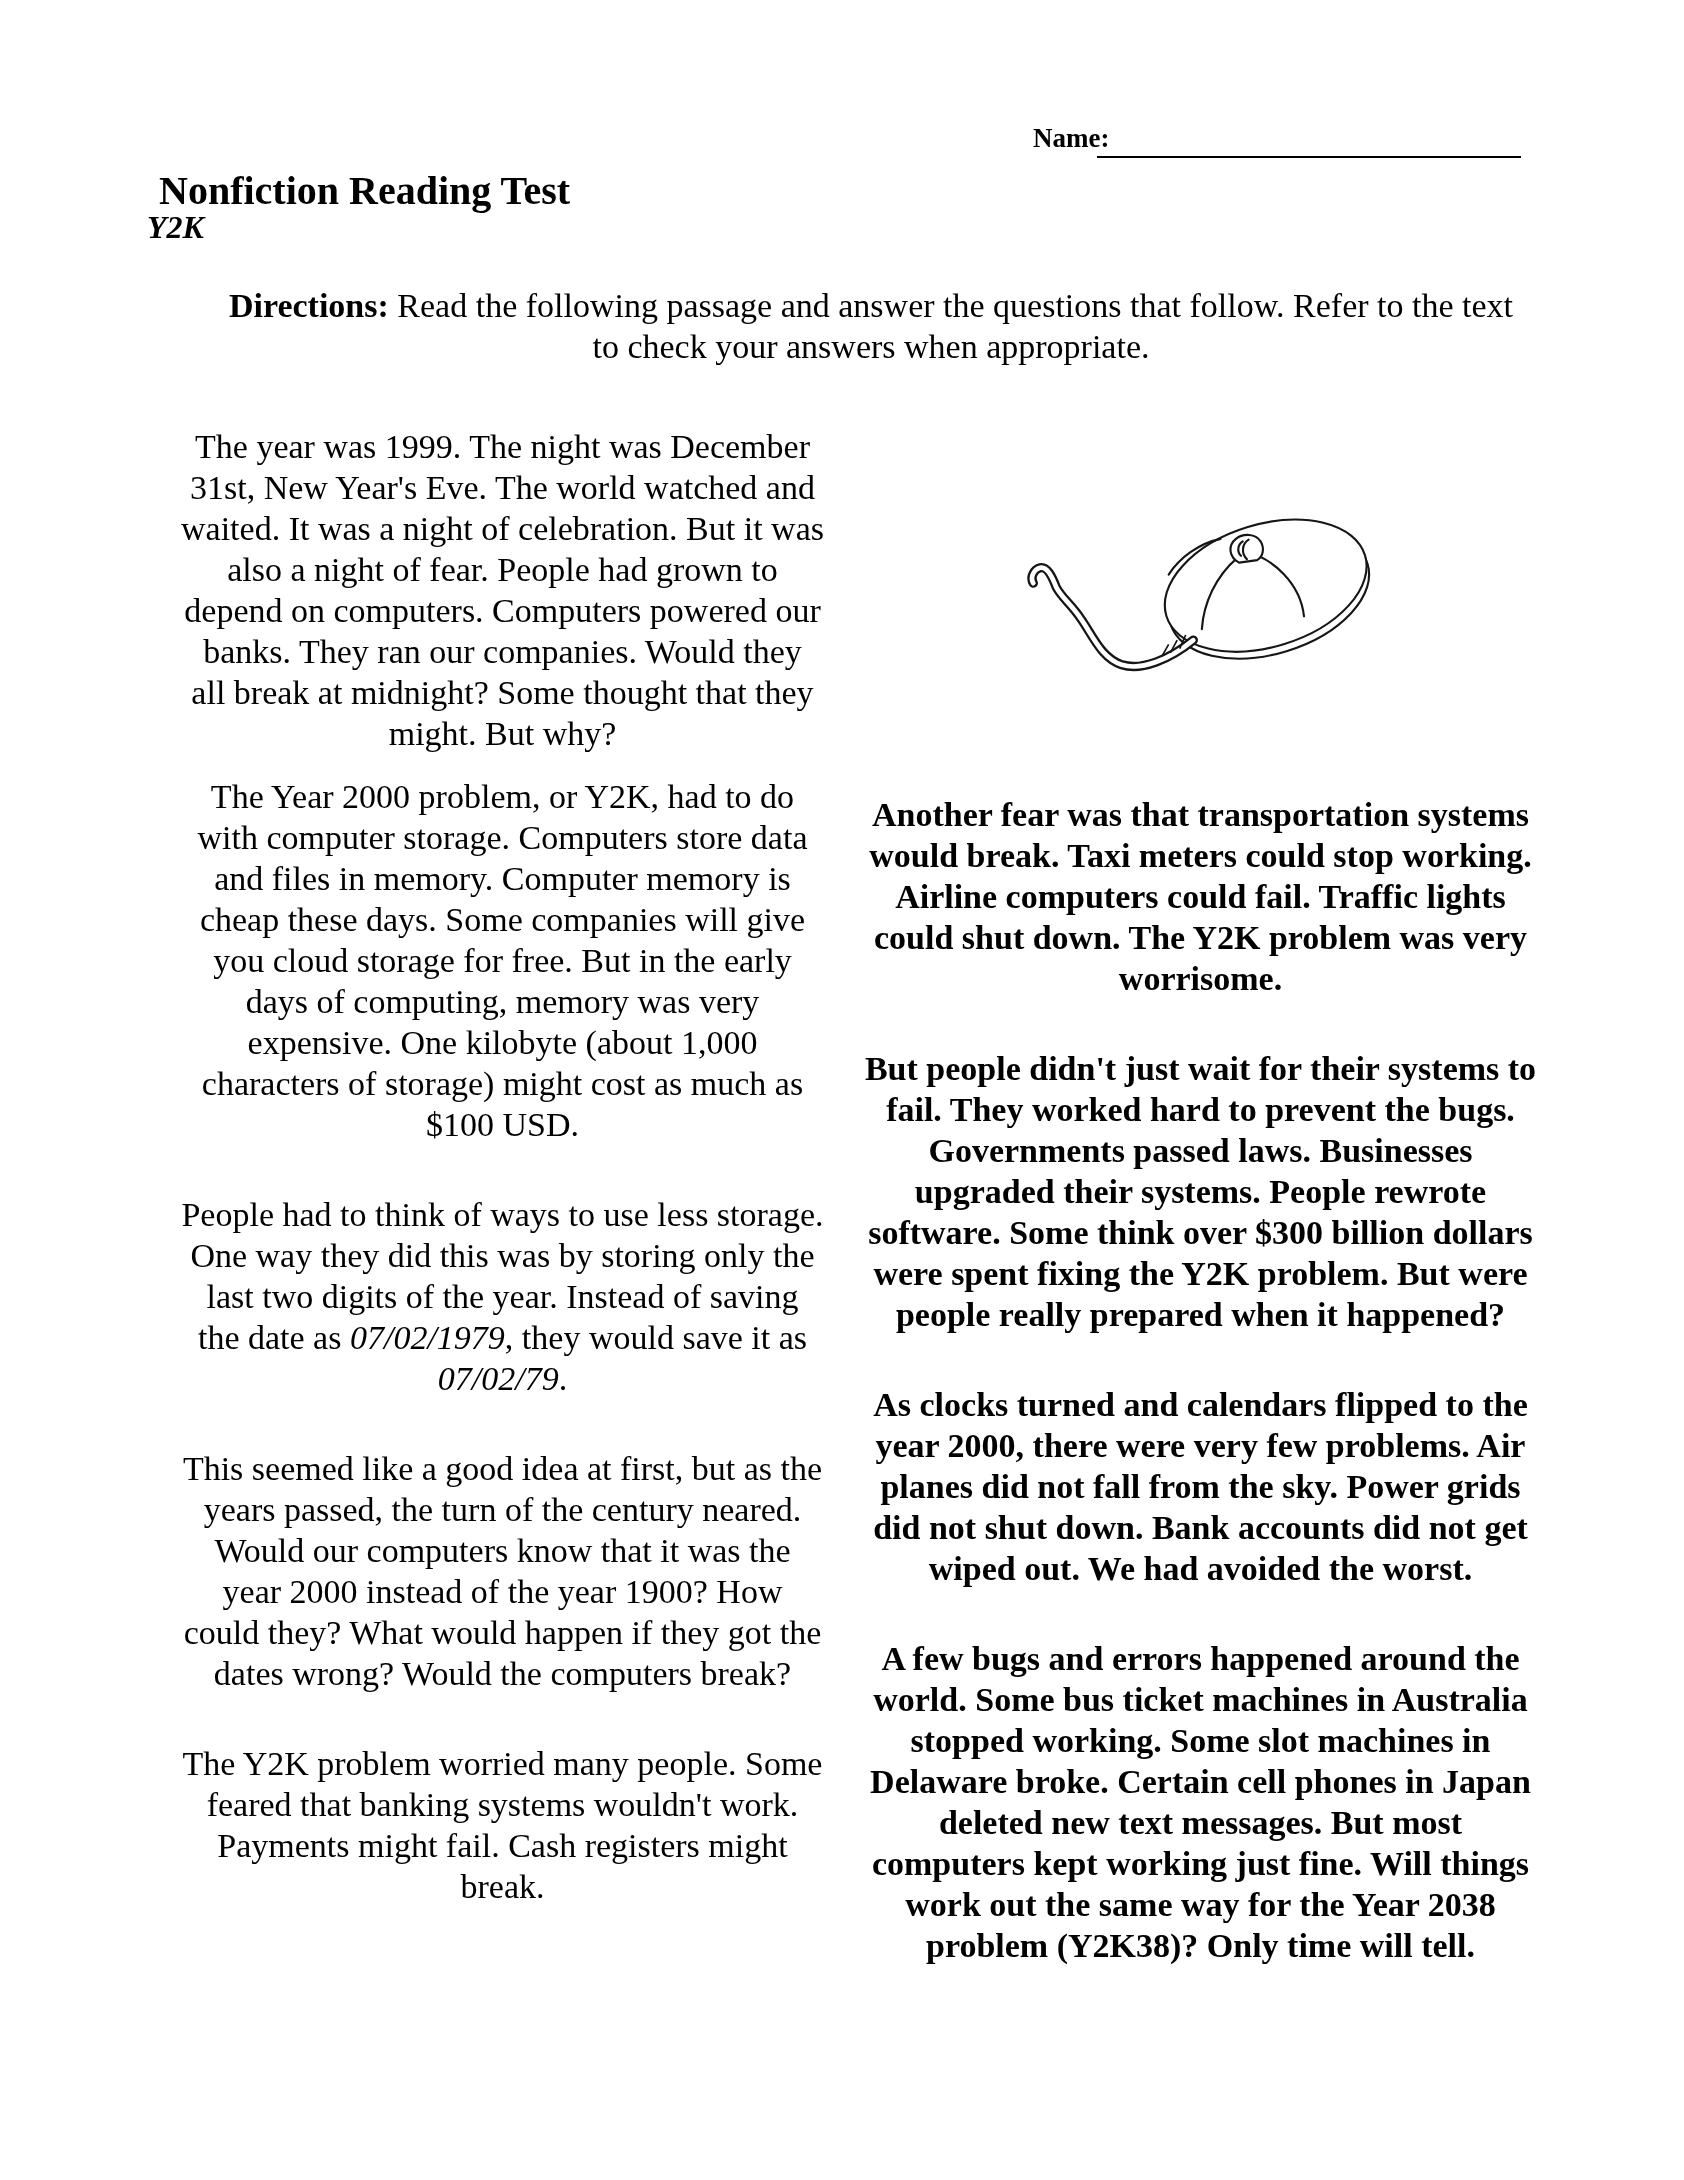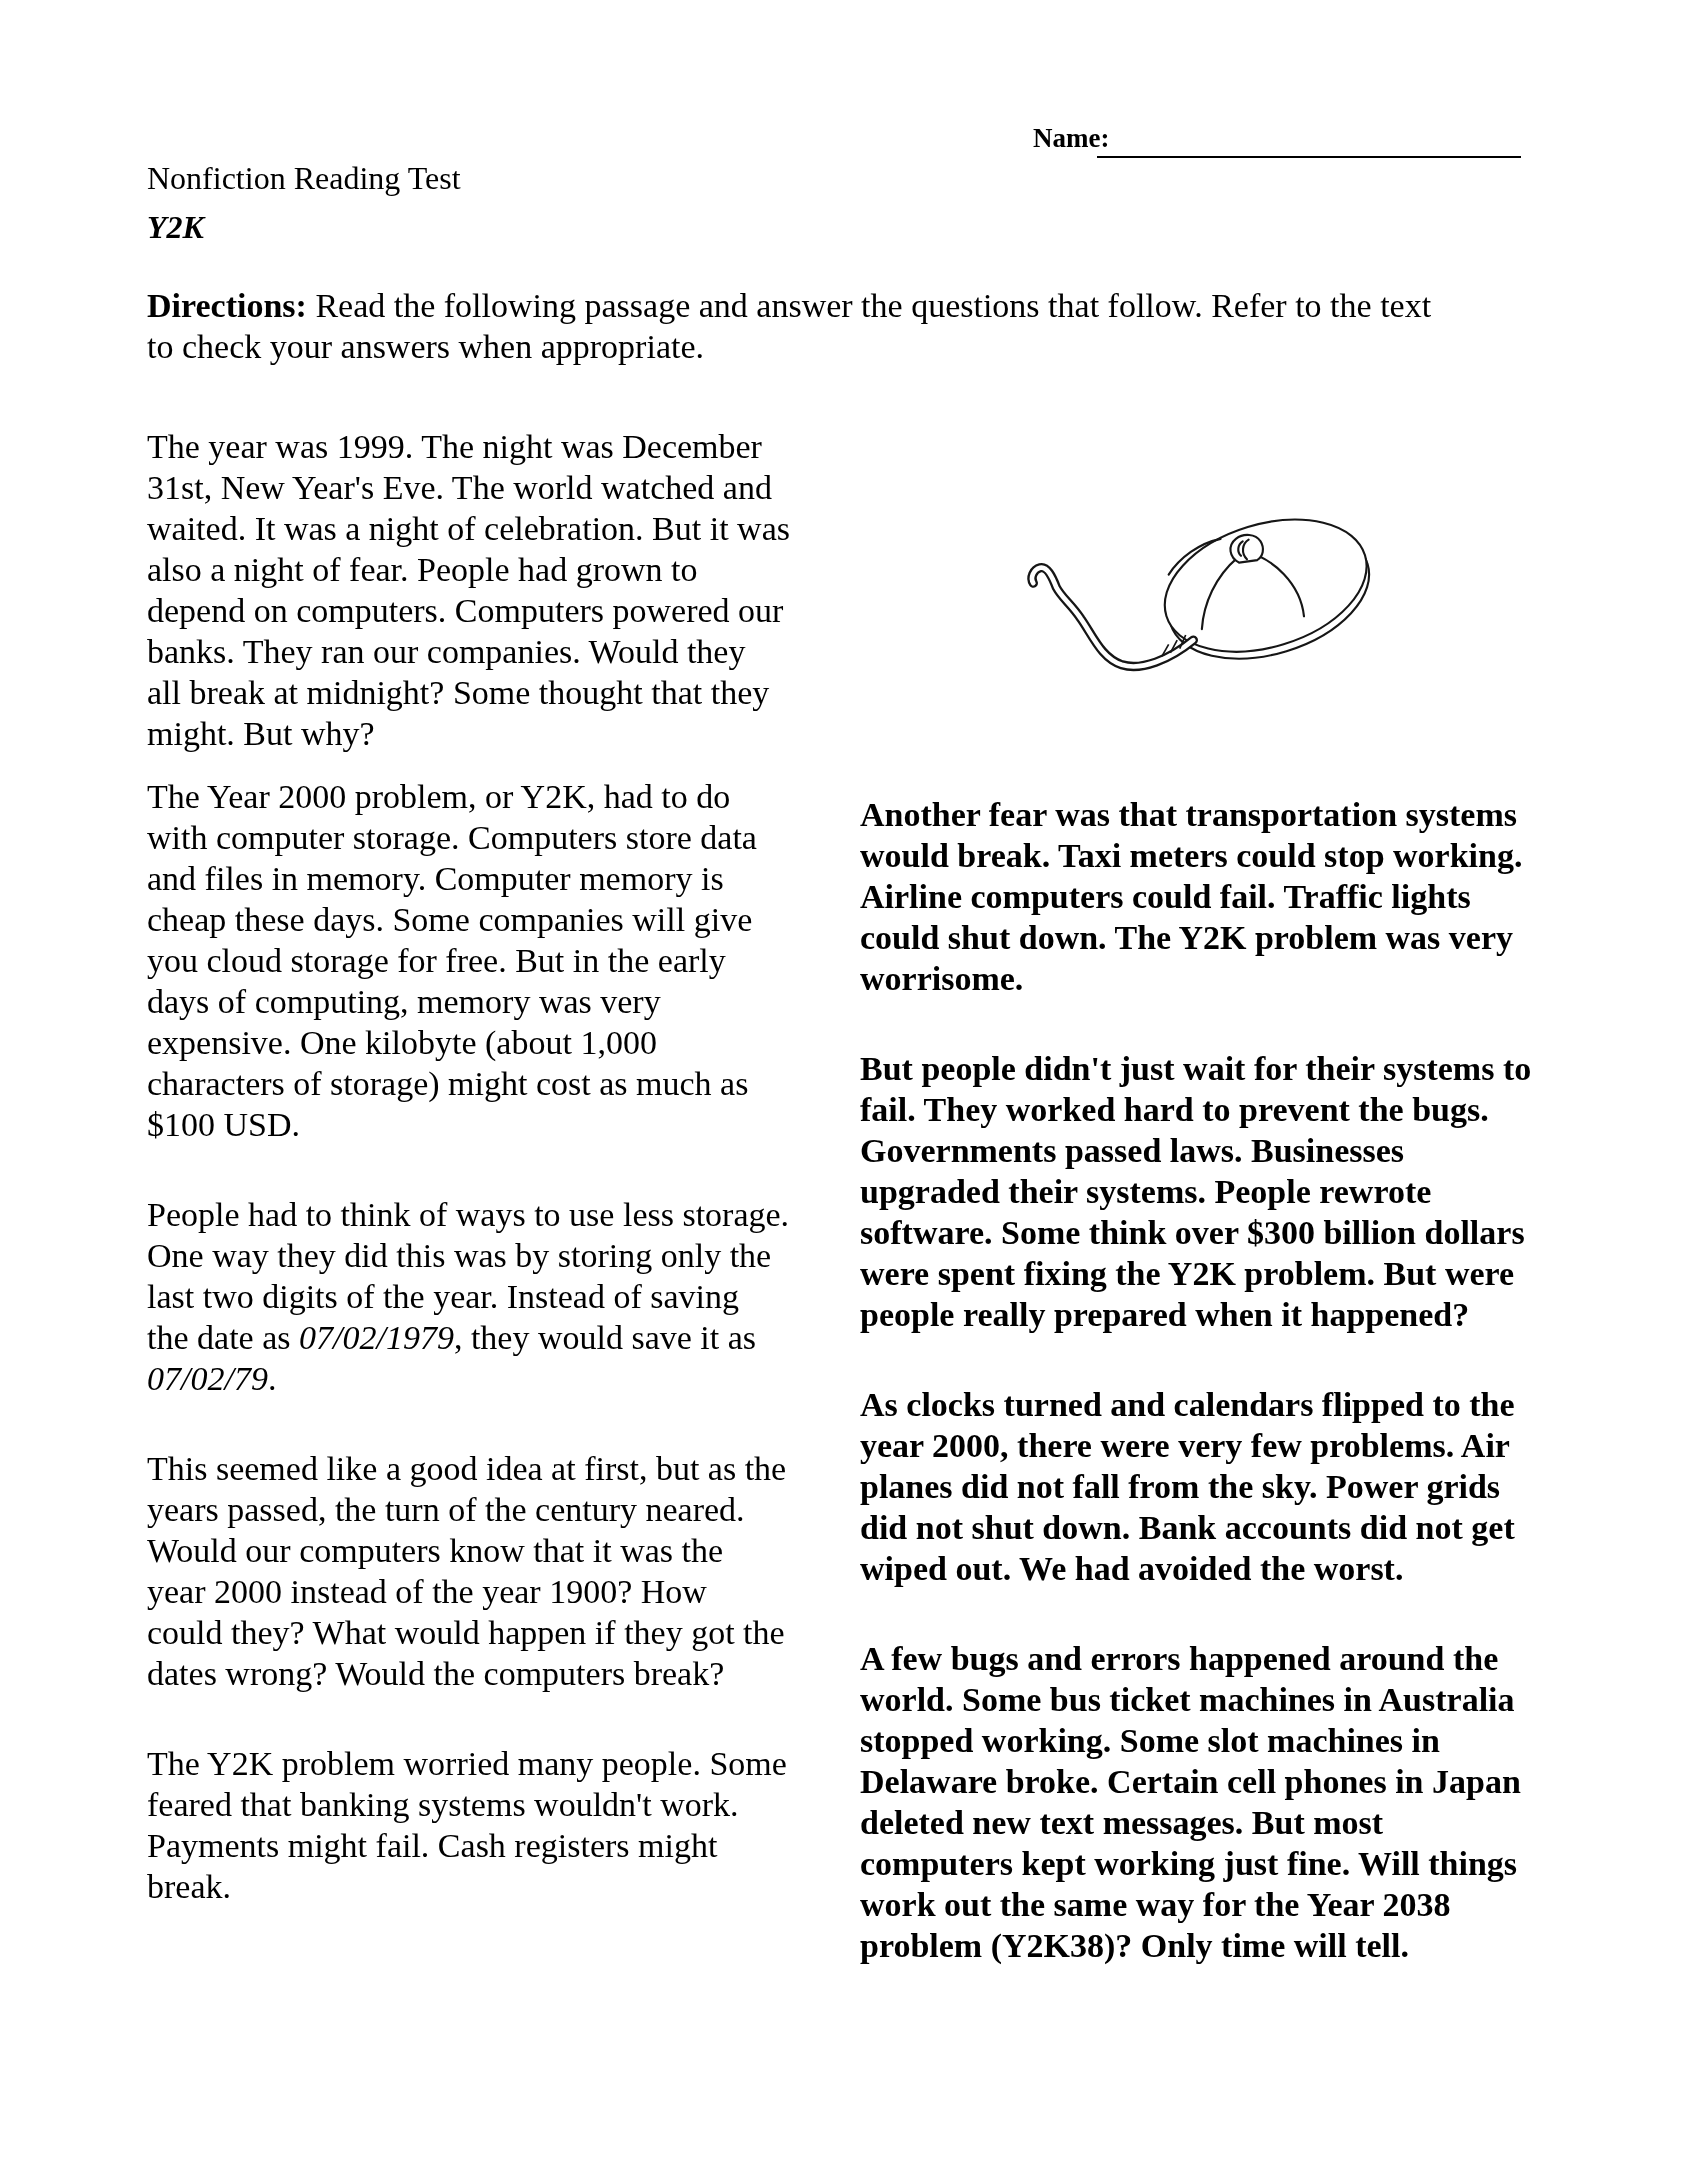--- a/index.html
+++ b/index.html
@@ -25,42 +25,43 @@
     font-weight: bold;
   }
   #name-line {
     position: absolute;
     left: 1097px; top: 120px;
     width: 424px; height: 36px;
     border-bottom: 2.6px solid #000;
   }
   #page-title {
     left: 147px; top: 154px;
-    margin: 0;
-    font-size: 32px; line-height: 49px;
-    font-weight: normal;
+    margin: 12px;
+    font-size: 40px; line-height: 49px;
+    font-weight: bold;
   }
   #page-subtitle {
     left: 147px; top: 203px;
     margin: 0;
     font-size: 32px; line-height: 49px;
     font-weight: bold; font-style: italic;
   }
 
   
   #directions { left: 147px; top: 285px; width: 1448px; }
   #left-intro { left: 147px; top: 426px; width: 711px; }
   #left-col   { left: 147px; top: 776px; width: 711px; }
   #right-col  { left: 860px; top: 794px; width: 681px; font-weight: bold; }
 
   p.par {
     margin: 0 0 49px 0;
     font-size: 34px;
     line-height: 41px;
     white-space: nowrap;
+    text-align: center;
   }
   p.par b { font-weight: bold; }
   p.par i { }
 
   
   #illustration { left: 1018px; top: 515px; width: 366px; height: 166px; }
 </style>
 </head>
 <body>
 

